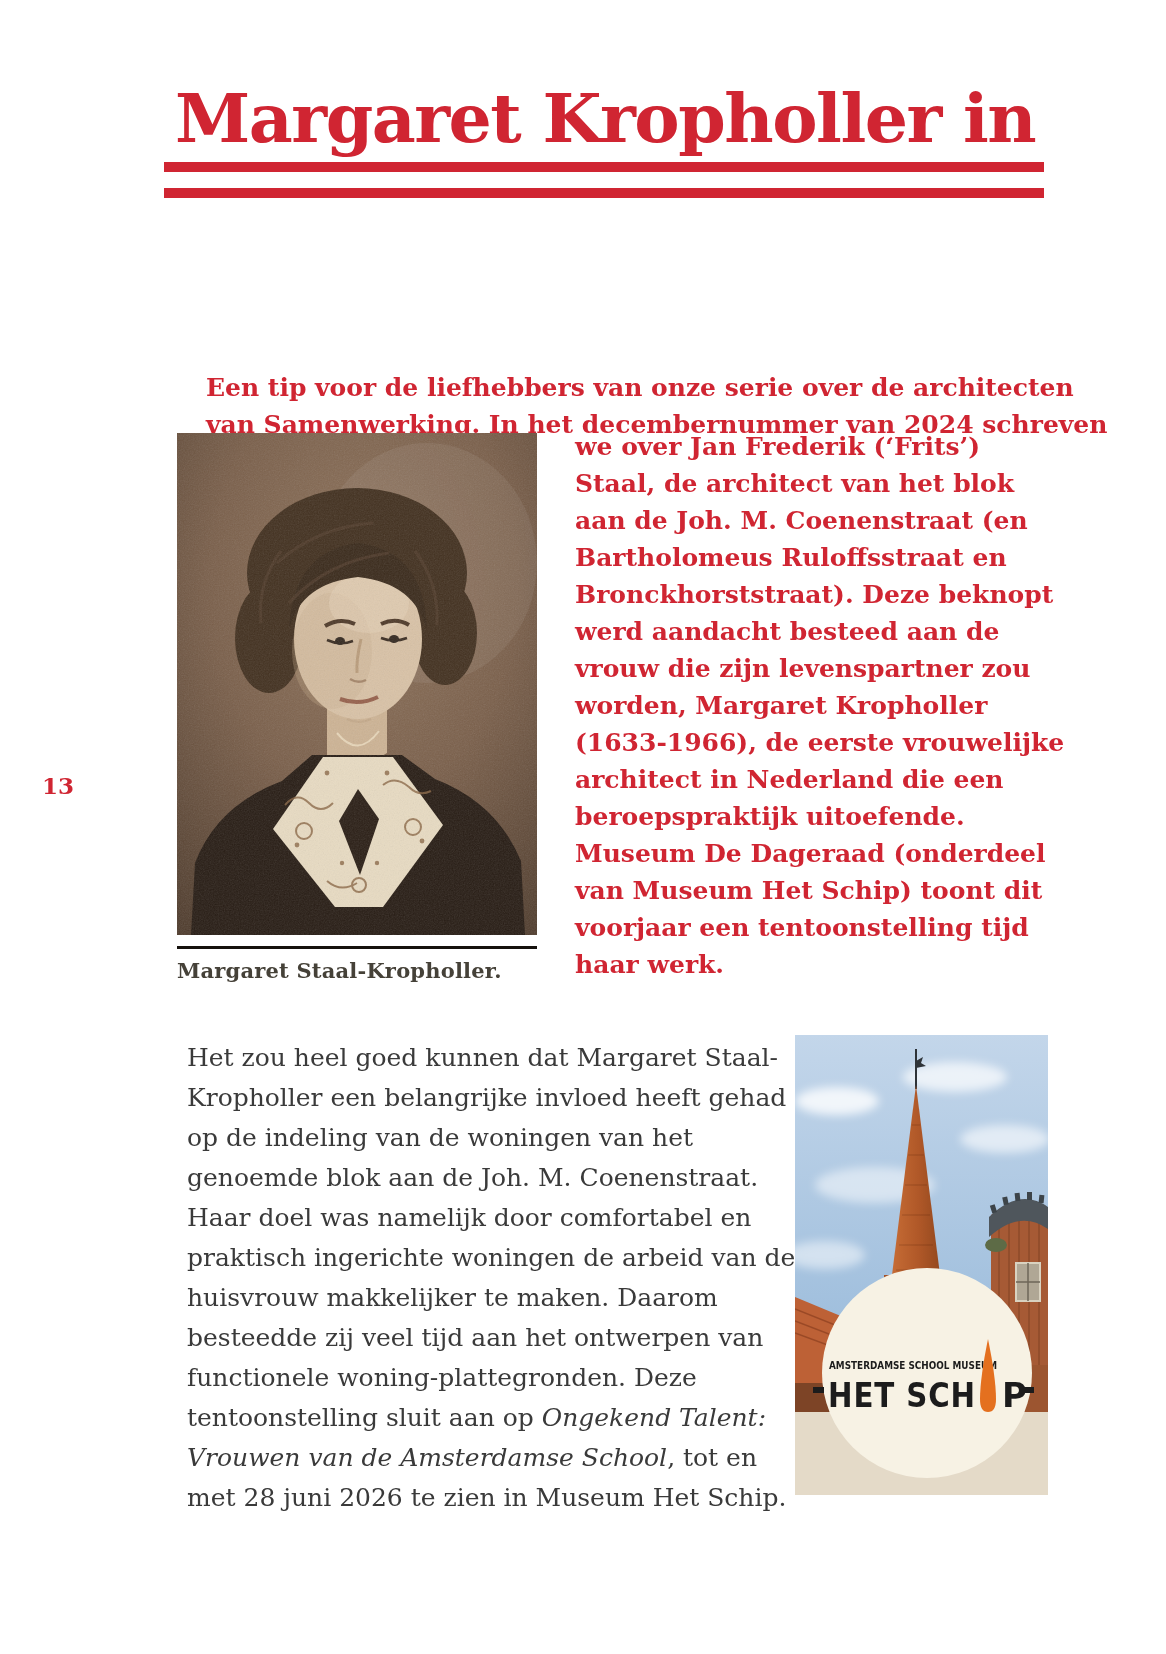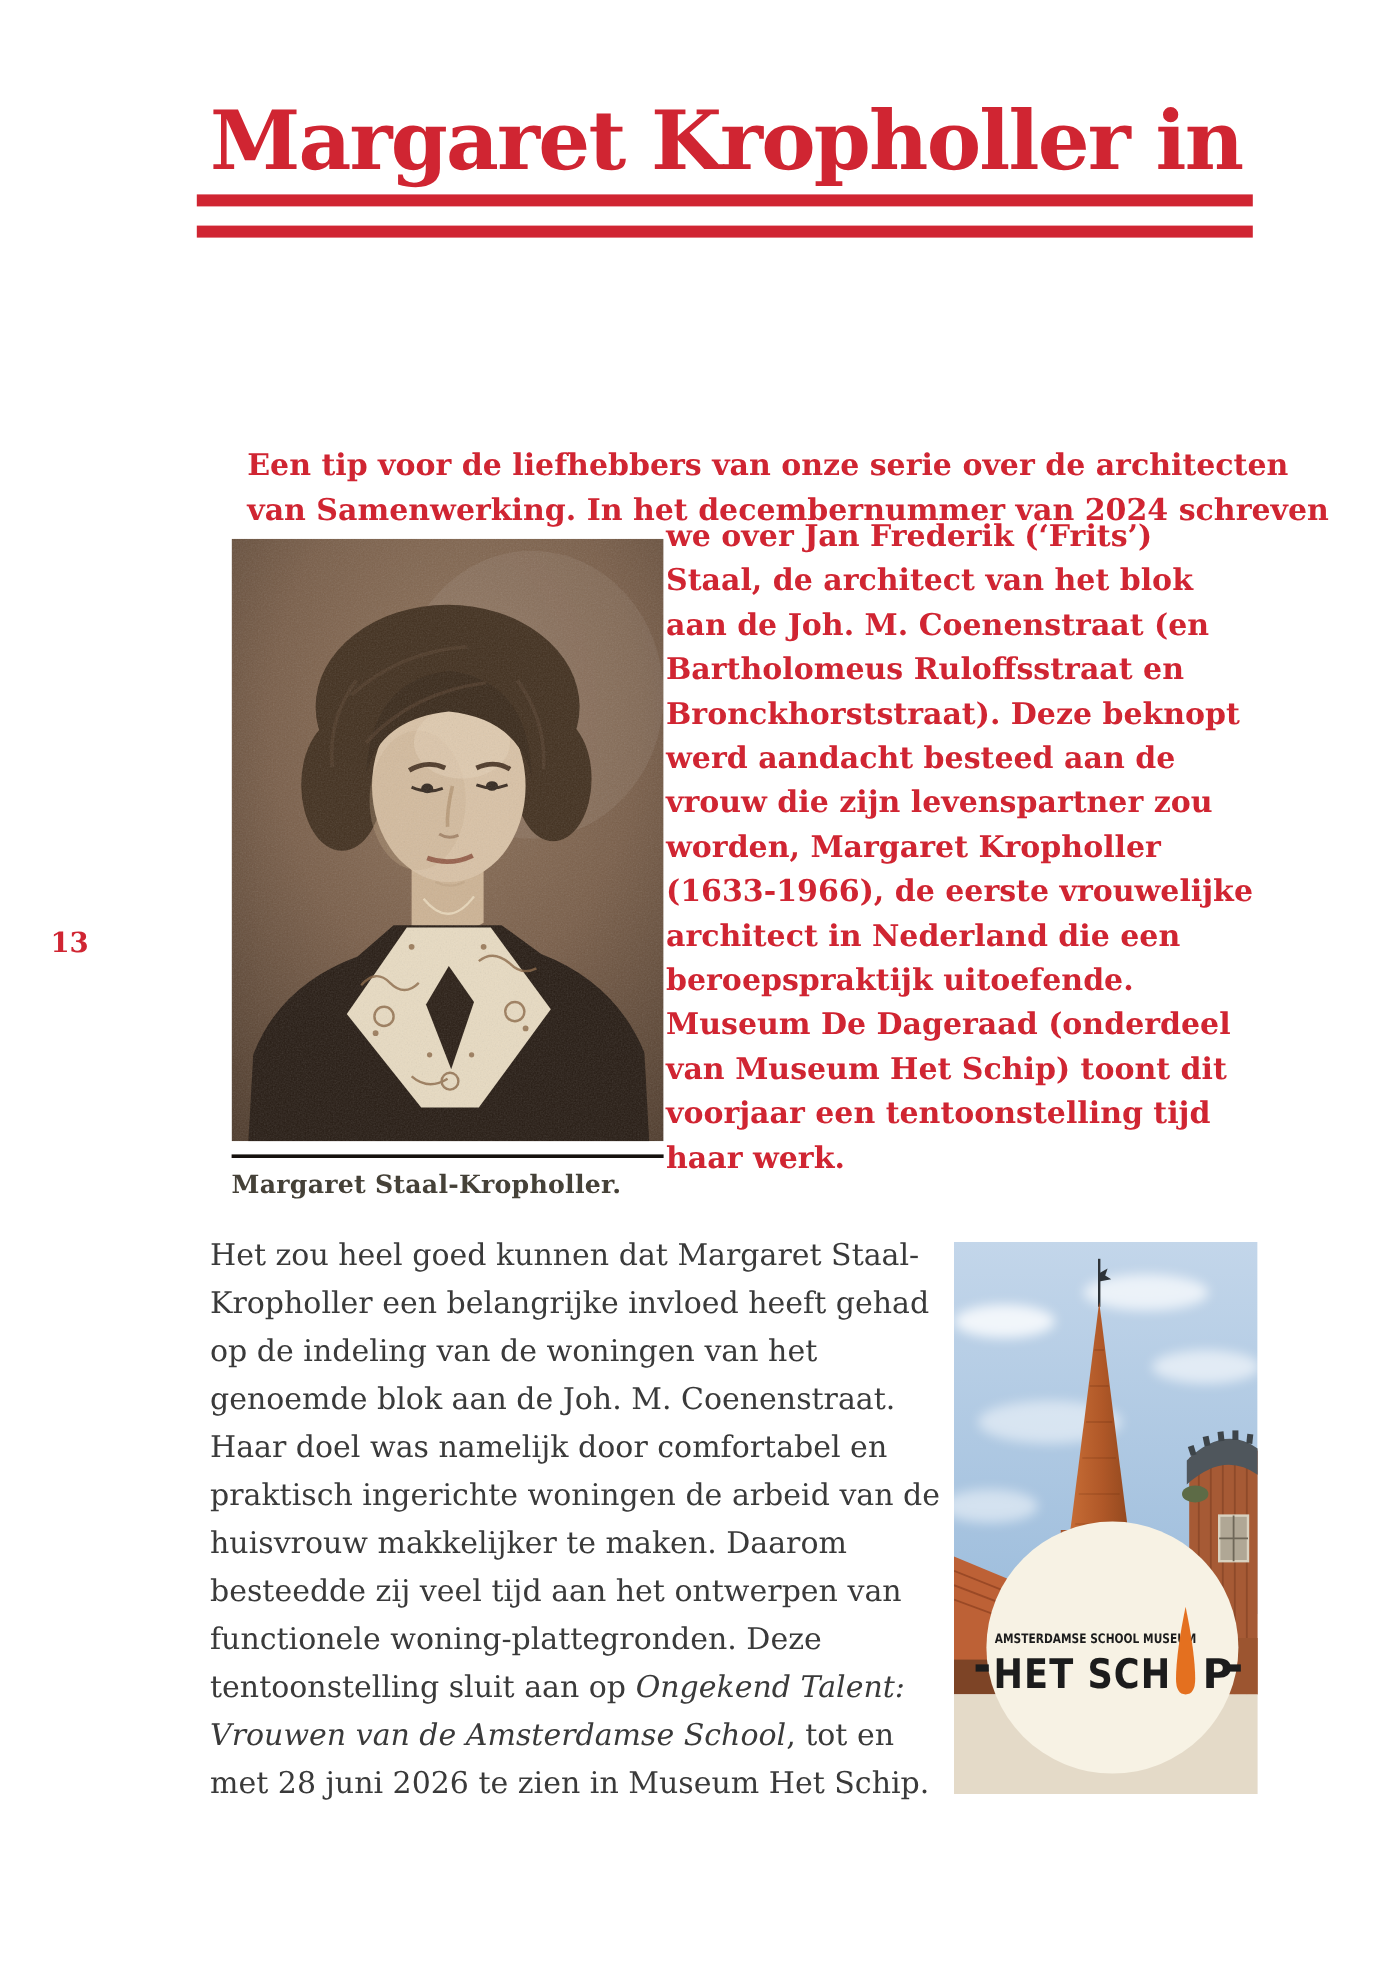--- a/index.html
+++ b/index.html
@@ -21,21 +21,21 @@
   .title-line{
     font-weight:bold;font-size:68px;line-height:76px;letter-spacing:-1.5px;
     padding-left:11px;white-space:nowrap;
   }
   .title-rule{height:10px;background:var(--red);margin-top:6px;}
   .title-rule.first{margin-bottom:16px;}
 
   .red-lines{color:var(--red);font-weight:bold;font-size:25px;line-height:37px;}
   .red-lines span{display:block;white-space:nowrap;}
   .lead-intro{position:absolute;left:206px;top:342px;margin-top:27px;}
-  .lead-wrap{position:absolute;left:555px;top:428px;}
+  .lead-wrap{position:absolute;left:575px;top:428px;}
 
   .figure-portrait{position:absolute;left:177px;top:433px;width:360px;}
   .portrait-photo svg{display:block;width:360px;height:502px;}
   .caption-rule{height:3px;background:#15110d;margin-top:11px;}
   .figure-caption{
     margin-top:9px;font-weight:bold;font-size:21px;color:var(--caption-ink);
     letter-spacing:.2px;
   }
 
   .body-text{
@@ -76,21 +76,21 @@
       <span class="t-line">worden, Margaret Kropholler</span>
       <span class="t-line">(1633-1966), de eerste vrouwelijke</span>
       <span class="t-line">architect in Nederland die een</span>
       <span class="t-line">beroepspraktijk uitoefende.</span>
       <span class="t-line">Museum De Dageraad (onderdeel</span>
       <span class="t-line">van Museum Het Schip) toont dit</span>
       <span class="t-line">voorjaar een tentoonstelling tijd</span>
       <span class="t-line">haar werk.</span>
     </div>
 
-  <figure class="figure-portrait" style="margin:16px">
+  <figure class="figure-portrait" style="margin:0">
     <div class="portrait-photo">
       <svg viewBox="0 0 360 502" xmlns="http://www.w3.org/2000/svg">
         <defs>
           <radialGradient id="bgGrad" cx="52%" cy="30%" r="85%">
             <stop offset="0%" stop-color="#8e735b"></stop>
             <stop offset="50%" stop-color="#7a5f4a"></stop>
             <stop offset="100%" stop-color="#4f3c2d"></stop>
           </radialGradient>
           <filter id="grain" x="0" y="0" width="100%" height="100%">
             <feTurbulence type="fractalNoise" baseFrequency="0.8" numOctaves="2"></feTurbulence>
@@ -159,21 +159,21 @@
           <path d="M163,266 Q182,273 201,264" stroke="#96604b" stroke-width="4" fill="none"></path>
           <path d="M170,286 q12,6 24,0" stroke="#bb9f80" stroke-width="2" fill="none" opacity="0.5"></path>
         </g>
         <rect x="0" y="0" width="360" height="502" filter="url(#grain)" opacity="0.16"></rect>
       </svg>
     </div>
     <div class="caption-rule"></div>
     <figcaption class="figure-caption">Margaret Staal-Kropholler.</figcaption>
   </figure>
 
-  <p class="body-text" style="margin:0">
+  <p class="body-text" style="margin:12px">
     <span>Het zou heel goed kunnen dat Margaret Staal-Kropholler een belangrijke invloed heeft gehad op de indeling van de woningen van het genoemde blok aan de Joh. M. Coenenstraat. Haar doel was namelijk door comfortabel en praktisch ingerichte woningen de arbeid van de huisvrouw makkelijker te maken. Daarom besteedde zij veel tijd aan het ontwerpen van functionele woning-plattegronden. Deze tentoonstelling sluit aan op </span><span class="it">Ongekend Talent: Vrouwen van de Amsterdamse School</span><span>, tot en met 28 juni 2026 te zien in Museum Het Schip.</span>
   </p>
 
   <figure class="figure-building" style="margin:0">
     <svg viewBox="0 0 253 460" xmlns="http://www.w3.org/2000/svg">
       <defs>
         <linearGradient id="sky" x1="0" y1="0" x2="0" y2="1">
           <stop offset="0%" stop-color="#c3d6ea"></stop>
           <stop offset="100%" stop-color="#9dbddc"></stop>
         </linearGradient>

